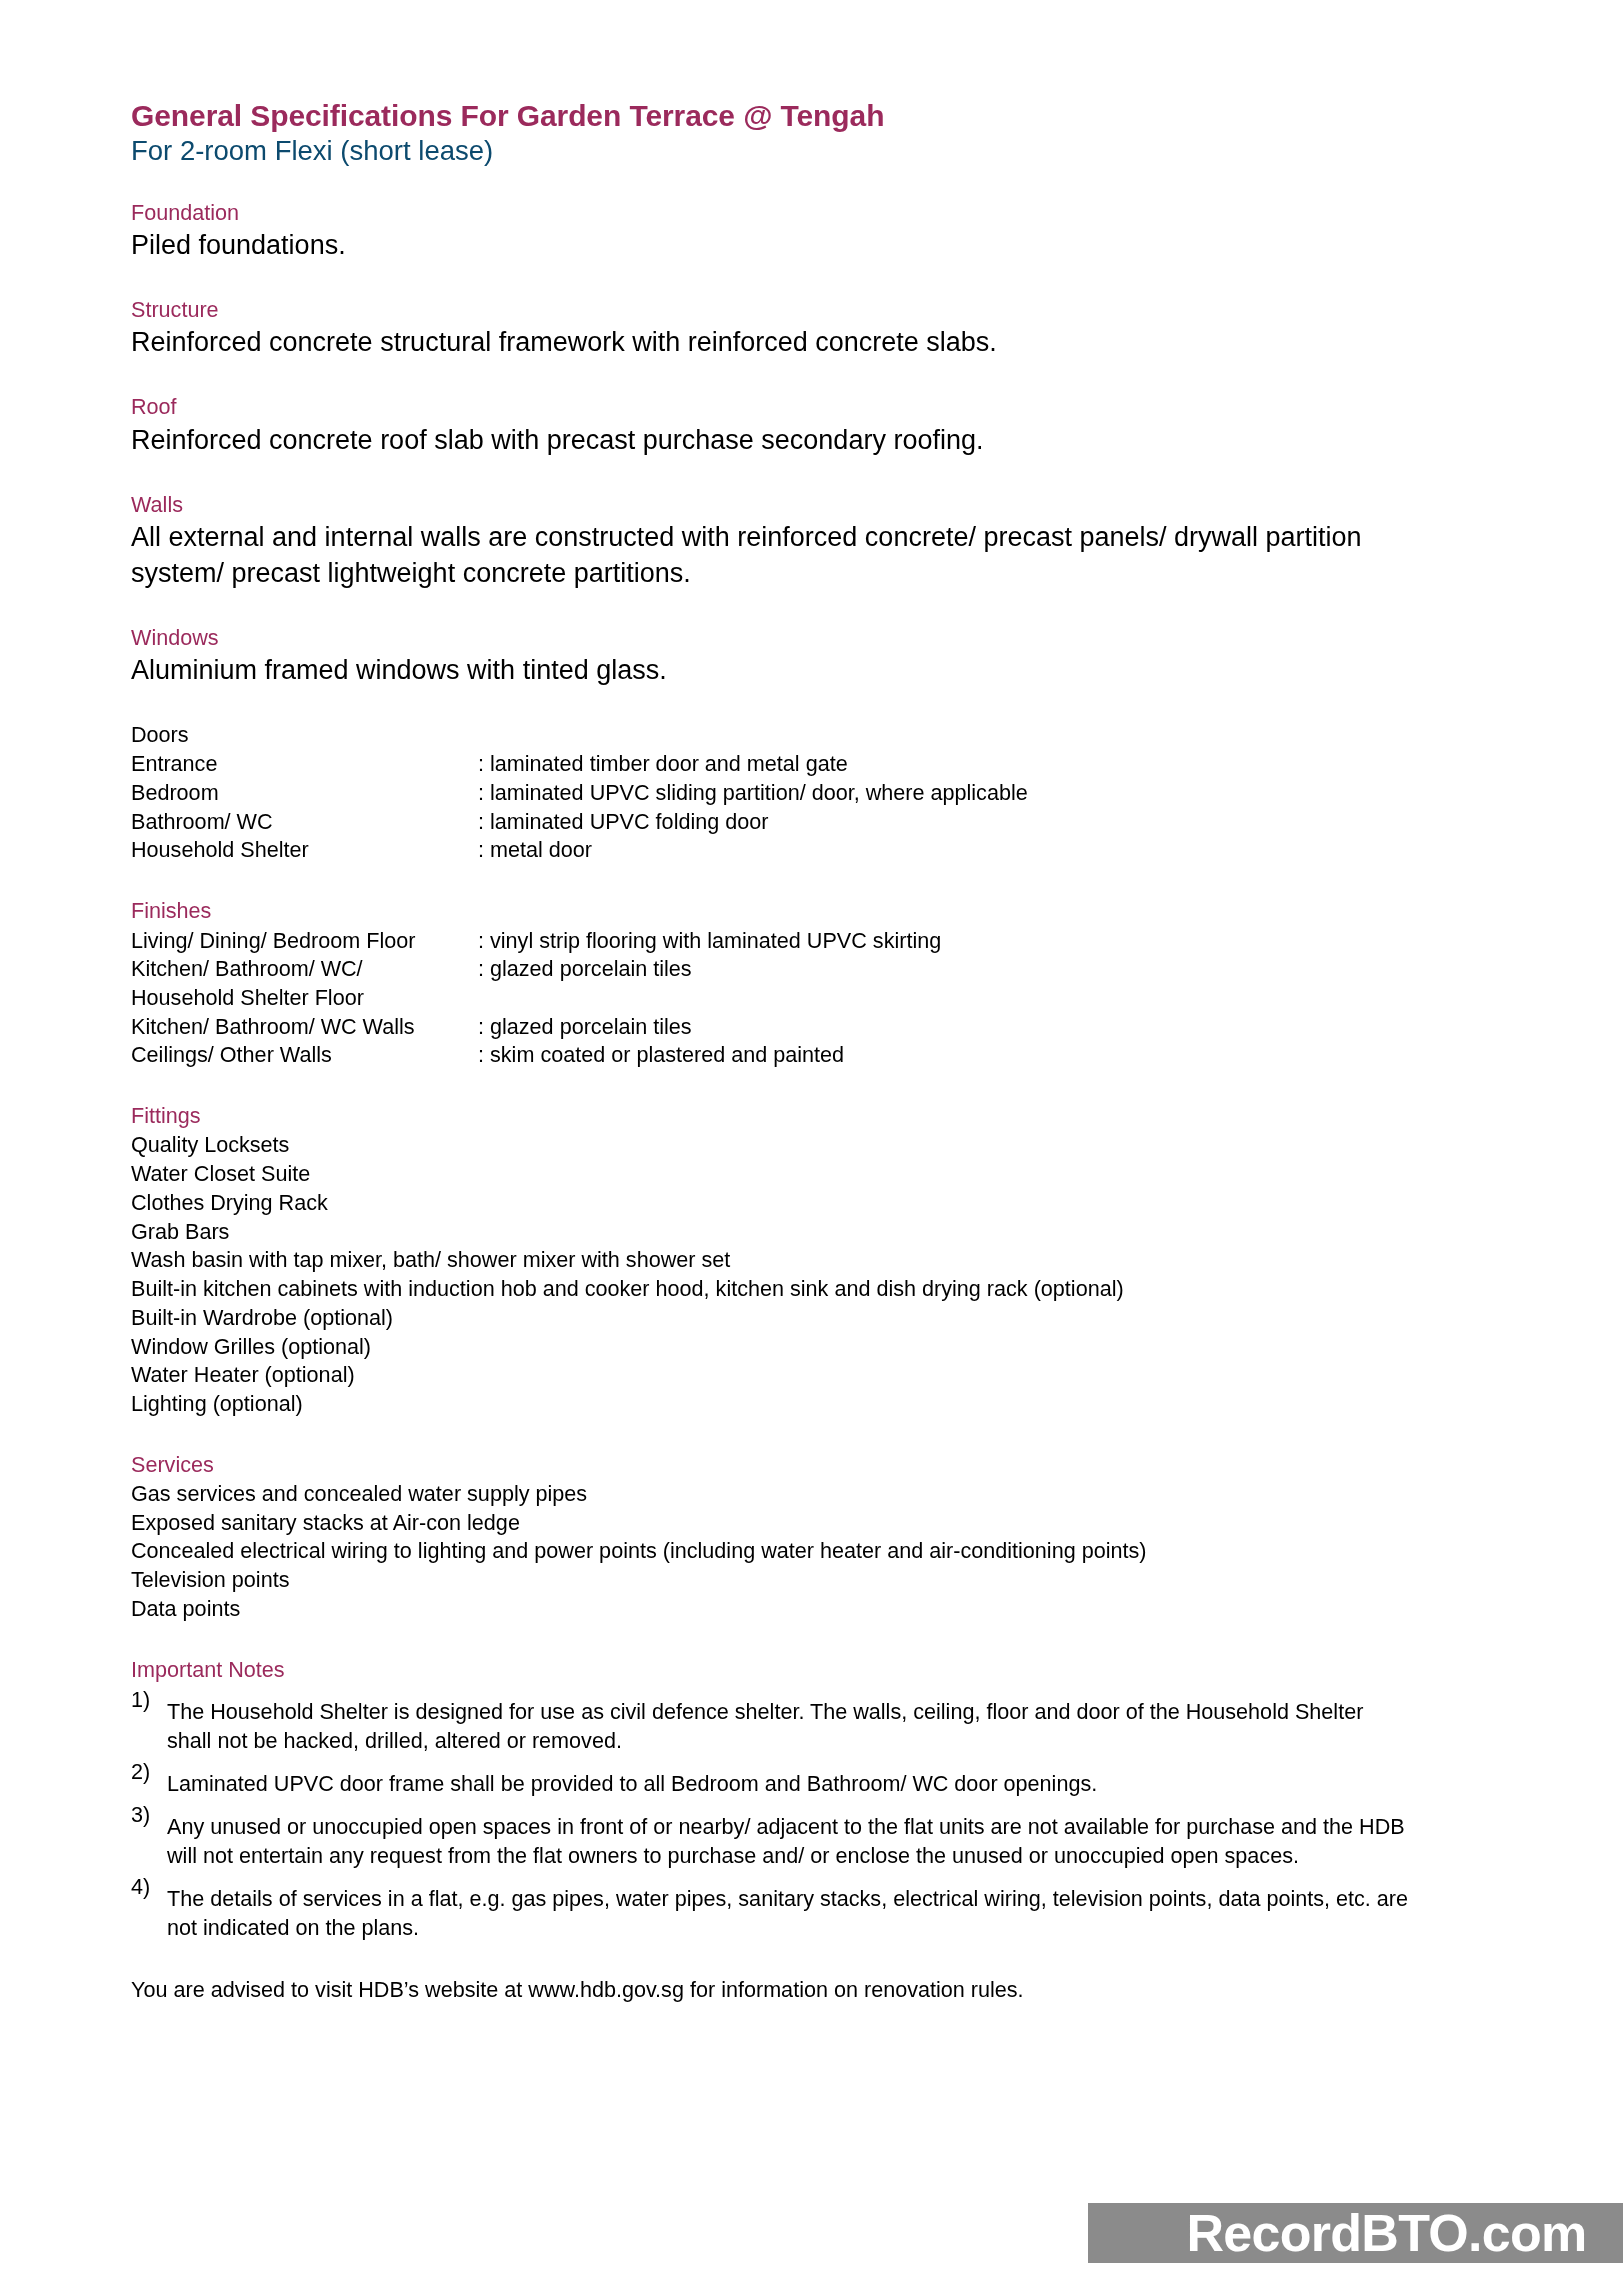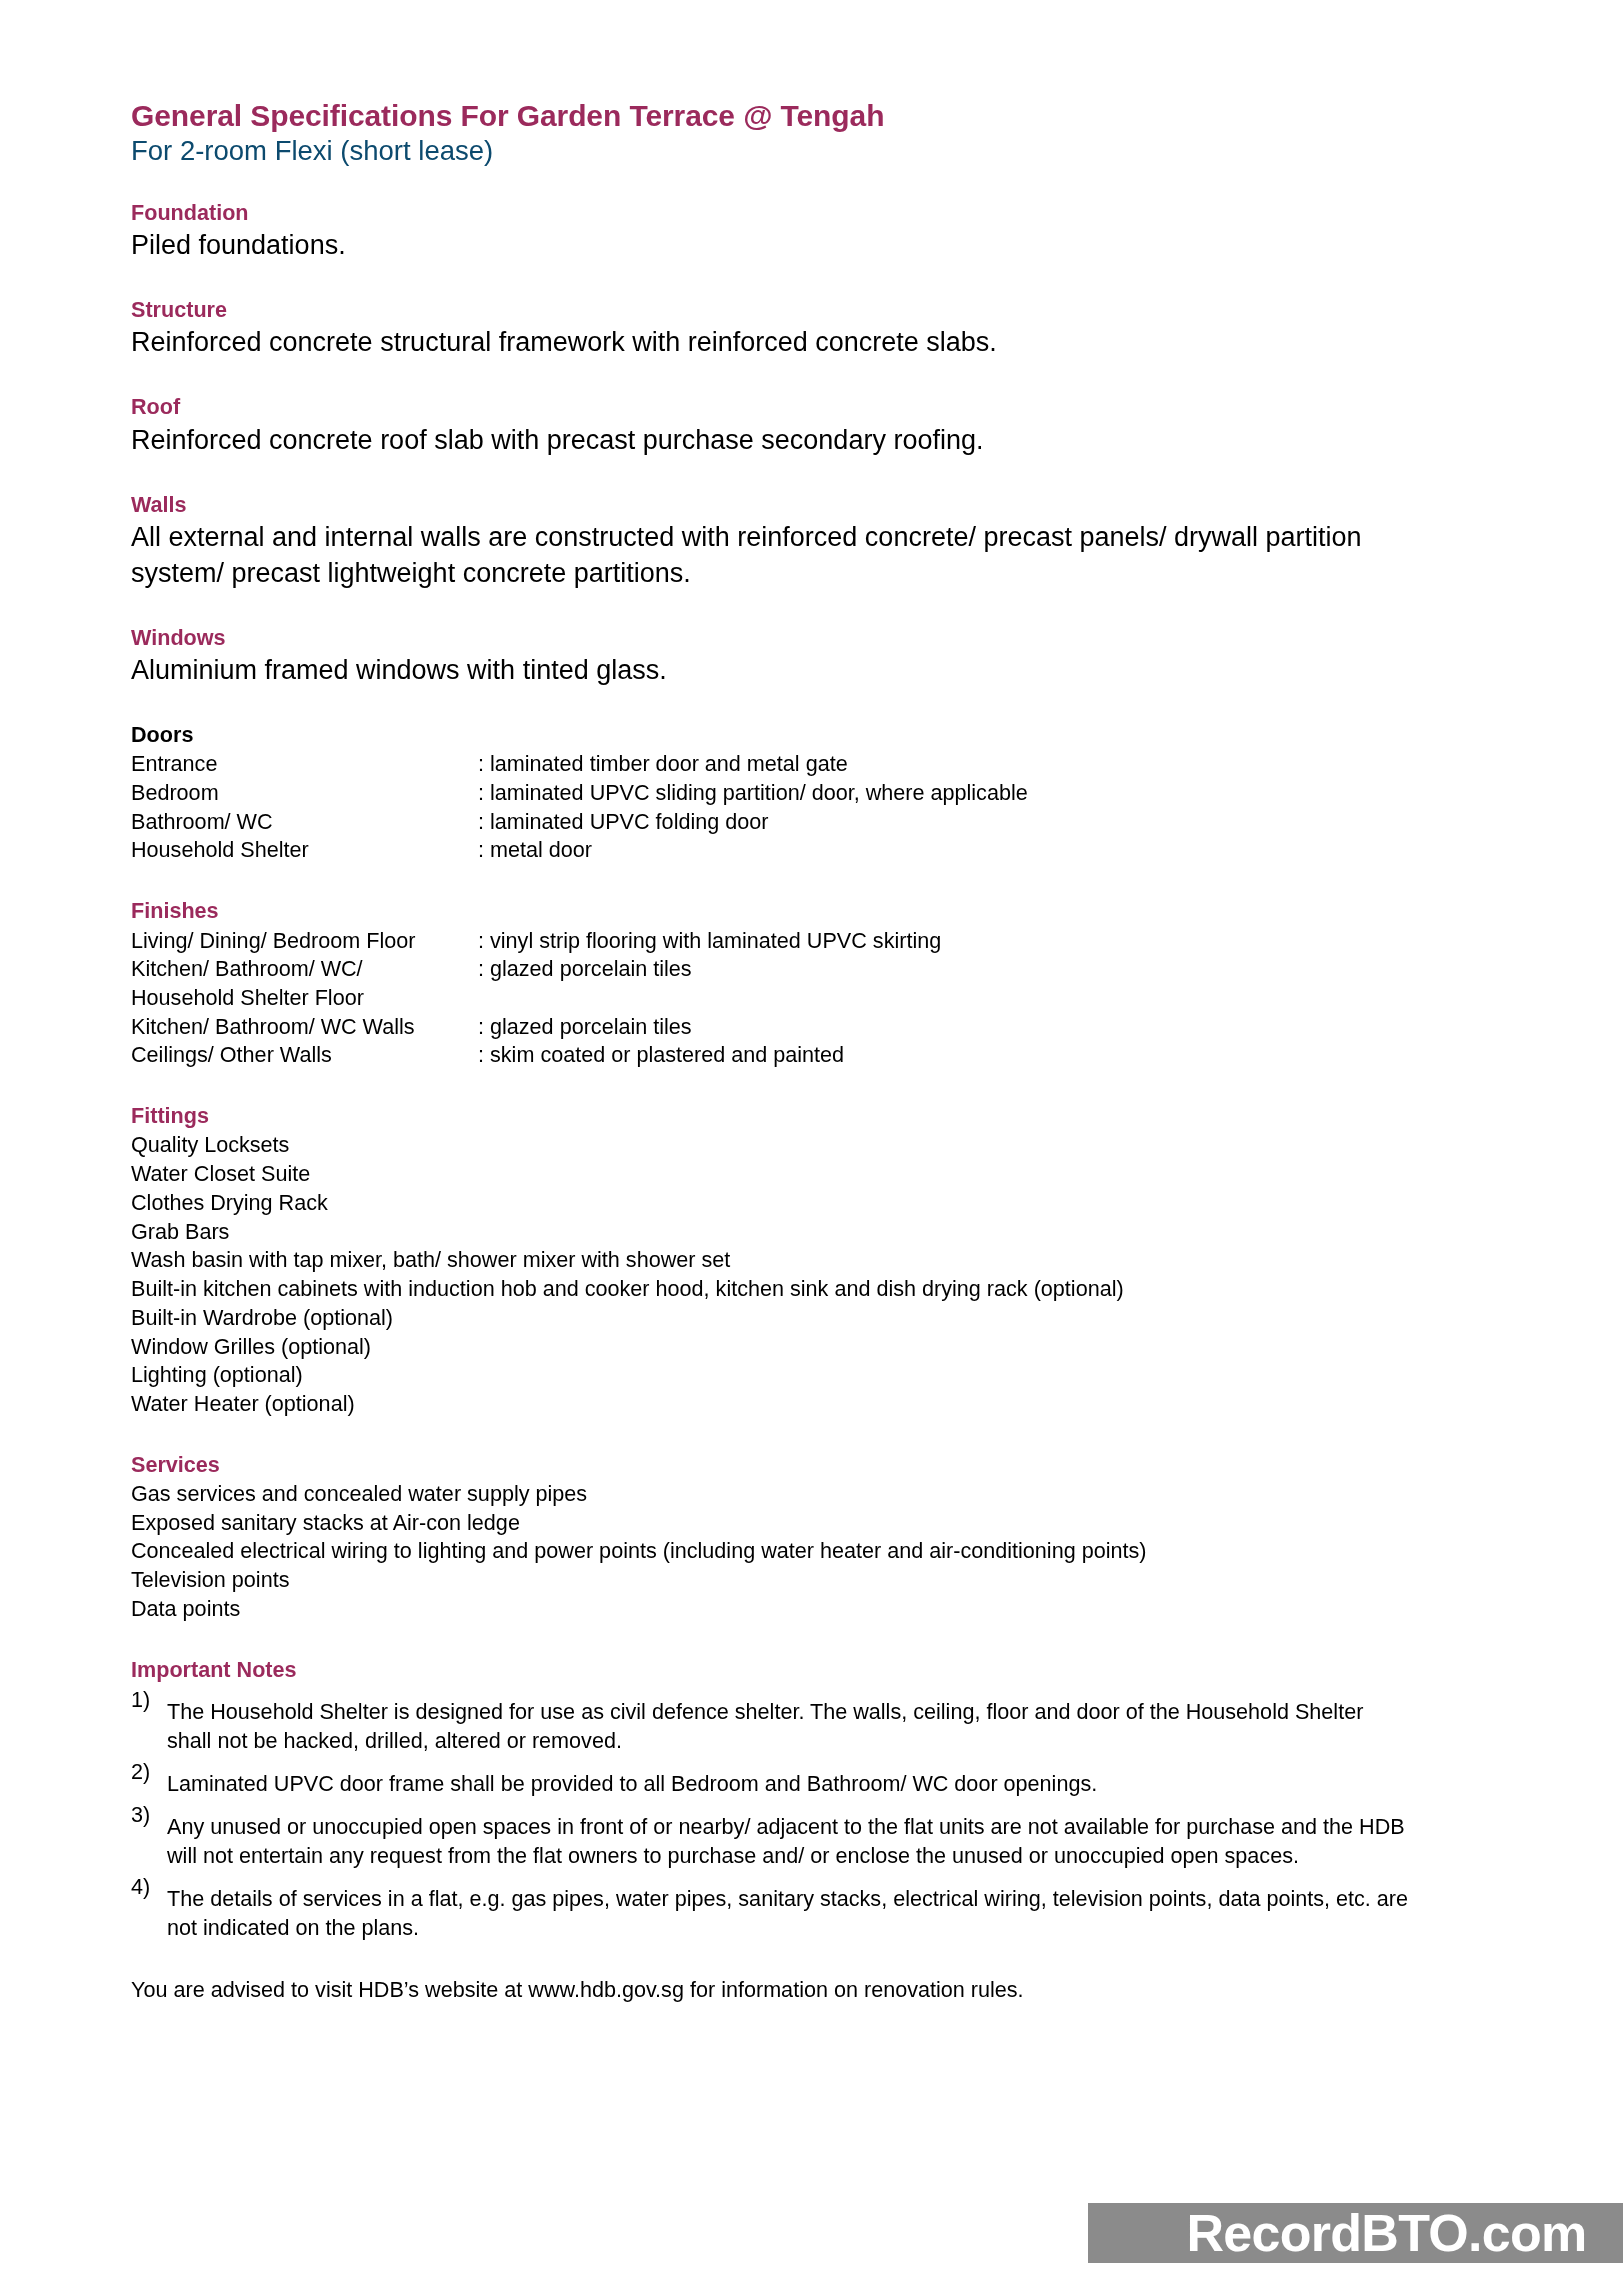--- a/index.html
+++ b/index.html
@@ -44,21 +44,21 @@
     white-space: nowrap;
   }
 
   
   .section {
     margin-top: 33px;
   }
   .sec-head {
     color: #9b2a5c;
     font-size: 21.6px;
-    font-weight: bold;
+    font-weight: normal;
     line-height: 1.22;
     margin: 0 0 2px 0;
   }
   .sec-head.black {
     color: #000000;
   }
   .para {
     color: #000000;
     font-size: 27px;
     font-weight: normal;
@@ -228,22 +228,22 @@
     <div class="section">
       <div class="sec-head">Fittings</div>
       <div class="line">Quality Locksets</div>
       <div class="line">Water Closet Suite</div>
       <div class="line">Clothes Drying Rack</div>
       <div class="line">Grab Bars</div>
       <div class="line">Wash basin with tap mixer, bath/ shower mixer with shower set</div>
       <div class="line">Built-in kitchen cabinets with induction hob and cooker hood, kitchen sink and dish drying rack (optional)</div>
       <div class="line">Built-in Wardrobe (optional)</div>
       <div class="line">Window Grilles (optional)</div>
+      <div class="line">Water Heater (optional)</div>
       <div class="line">Lighting (optional)</div>
-      <div class="line">Water Heater (optional)</div>
     </div>
 
     <div class="section">
       <div class="sec-head">Services</div>
       <div class="line">Gas services and concealed water supply pipes</div>
       <div class="line">Exposed sanitary stacks at Air-con ledge</div>
       <div class="line">Concealed electrical wiring to lighting and power points (including water heater and air-conditioning points)</div>
       <div class="line">Television points</div>
       <div class="line">Data points</div>
     </div>

